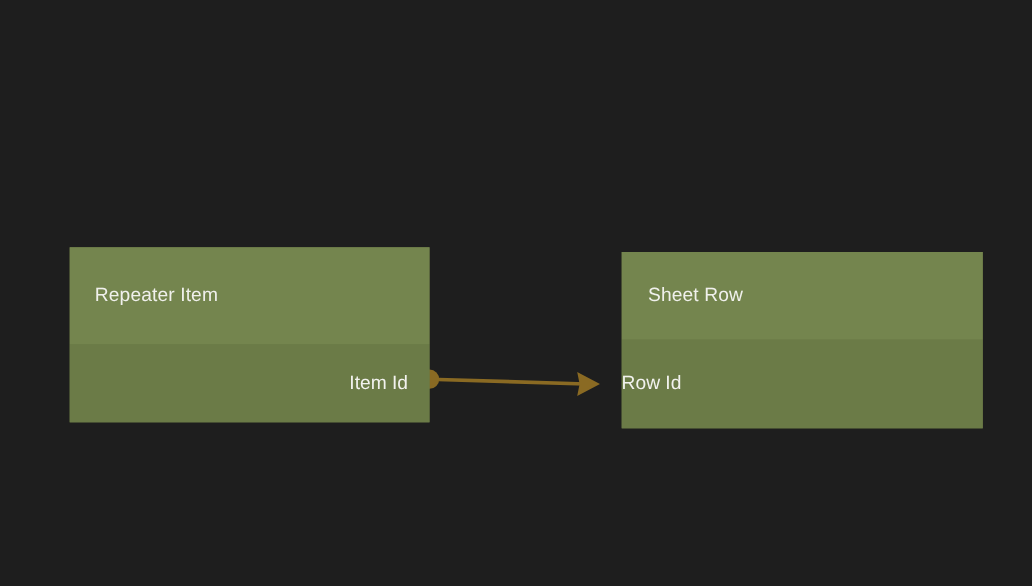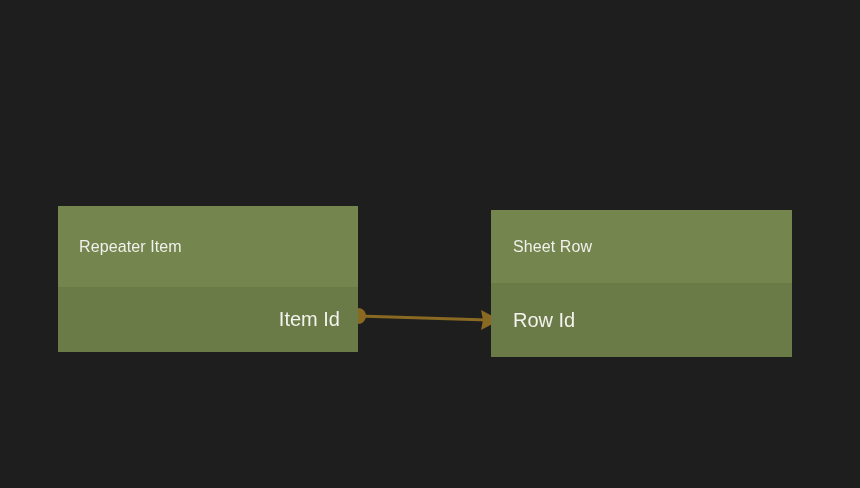--- a/index.html
+++ b/index.html
@@ -47,21 +47,21 @@
     flex: 1 1 auto;
     display: flex;
     flex-direction: column;
     justify-content: flex-start;
   }
   .node-field {
     box-sizing: border-box;
     display: flex;
     align-items: center;
     color: #f2f2ee;
-    font-size: 20px;
+    font-size: 16px;
     font-weight: 400;
     white-space: nowrap;
   }
 
   
   #node-repeater-item {
     left: 58px;
     top: 206px;
     width: 300px;
     height: 146px;
@@ -77,39 +77,38 @@
     background: #6b7b47;
   }
   #node-repeater-item .node-field {
     height: 65px;
     justify-content: flex-end;
     padding-right: 18px;
   }
 
   
   #node-sheet-row {
-    left: 491px;
+    left: 518px;
     top: 210px;
     width: 301px;
     height: 147px;
     background: #6b7b47;
   }
   #node-sheet-row .node-header {
     height: 73px;
     background: #74854e;
     padding-left: 22px;
   }
   #node-sheet-row .node-body {
     height: 74px;
     background: #6b7b47;
   }
   #node-sheet-row .node-field {
     height: 74px;
     justify-content: flex-start;
-    padding-left: 22px;
   }
 </style>
 </head>
 <body>
 
 <div id="canvas">
 
   <svg class="edge-layer" viewBox="0 0 860 488" width="860" height="488" xmlns="http://www.w3.org/2000/svg">
     <g>
       <line x1="358" y1="316" x2="488" y2="320" stroke="#8a6a23" stroke-width="3" stroke-linecap="butt"></line>

